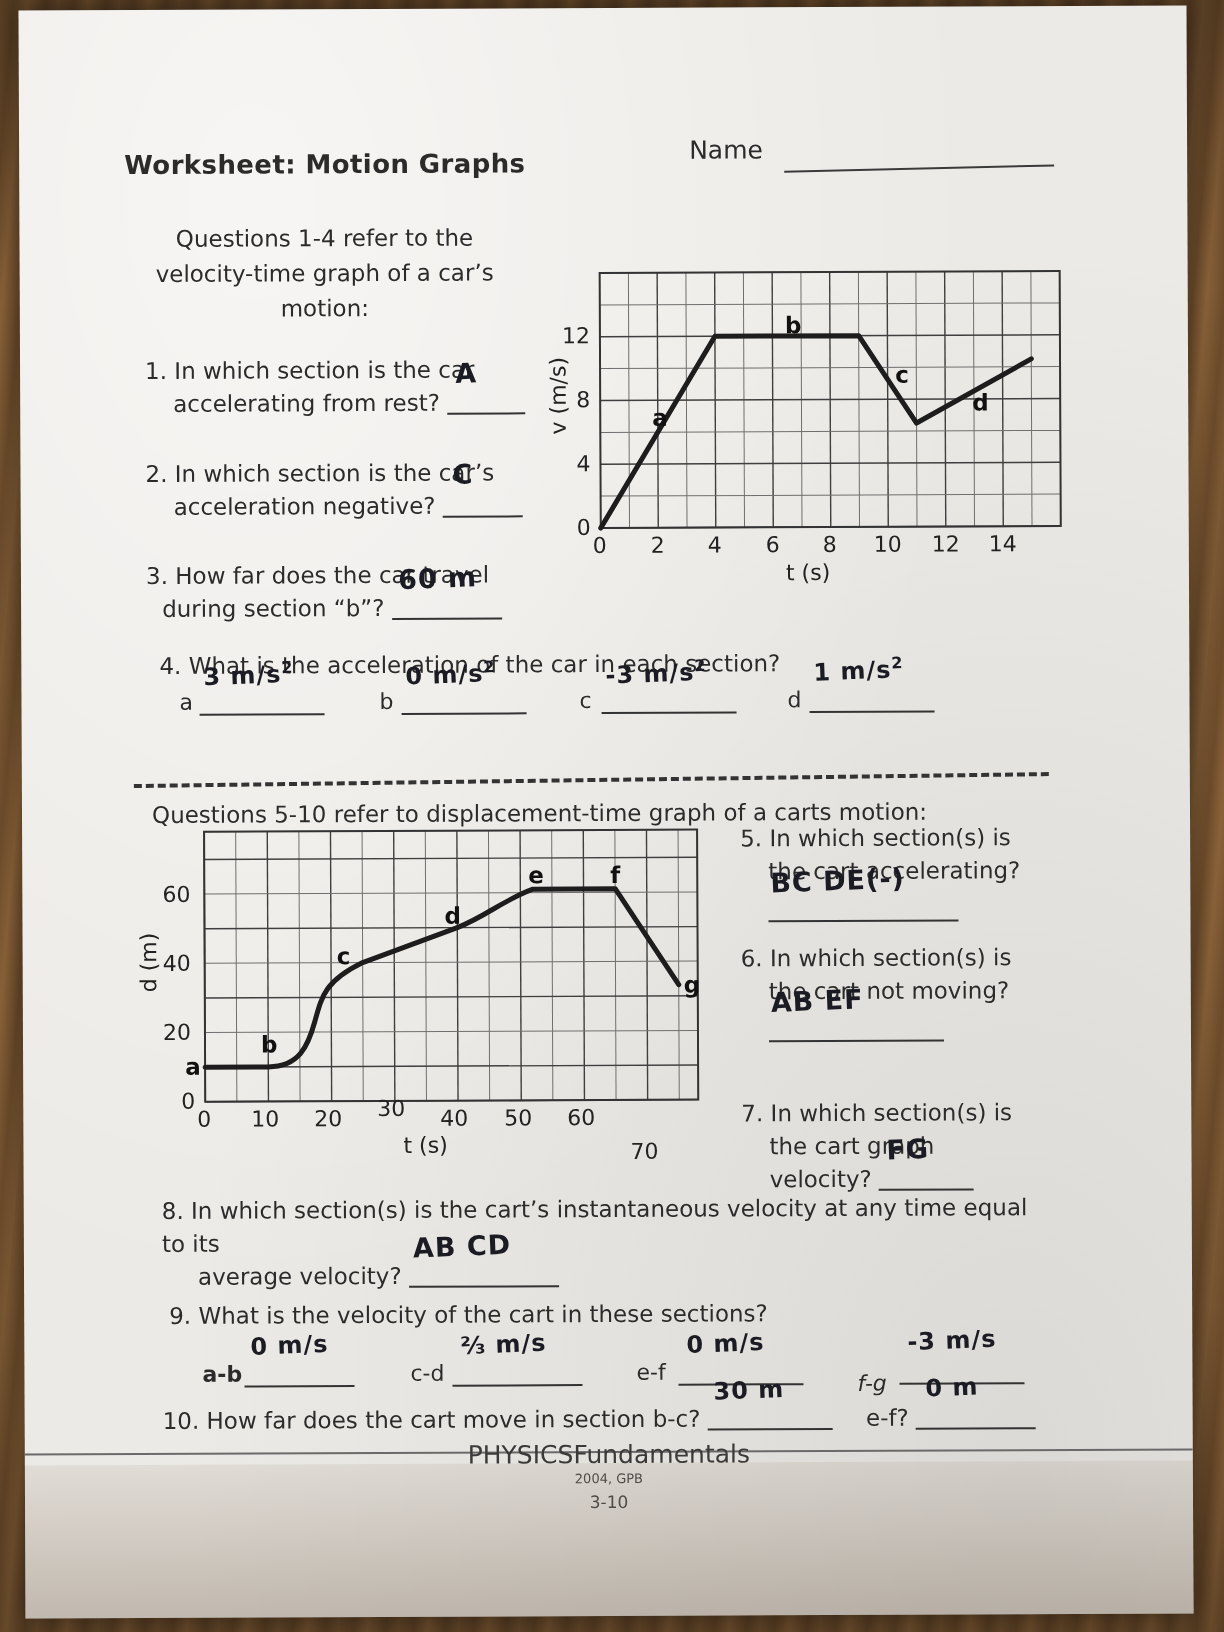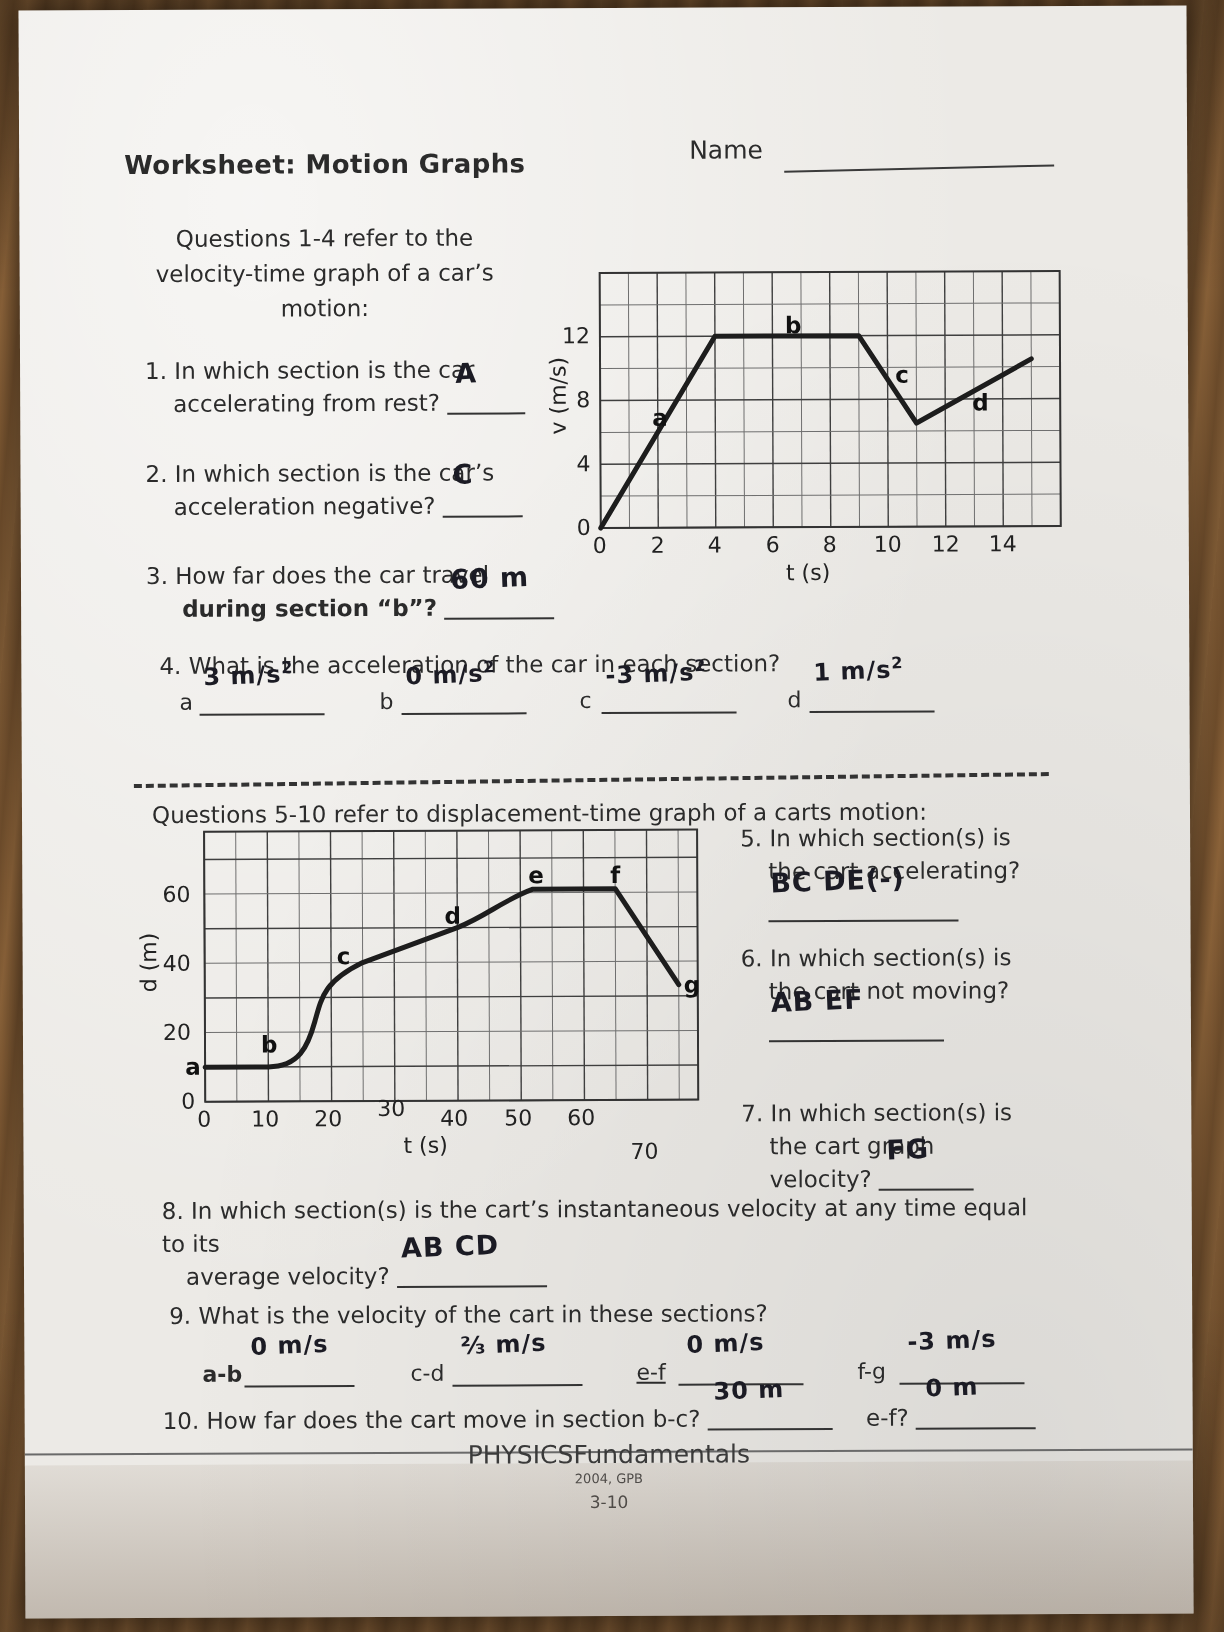--- a/index.html
+++ b/index.html
@@ -199,21 +199,21 @@
     <span>In which section is the car’s</span><br>
     <span style="margin-left:28px;">acceleration negative?</span>
     <span class="blank" style="min-width:80px;position:relative;">
       <span class="hw" style="position:absolute;left:10px;top:-32px;">C</span>
     </span>
   </div>
 
   <div class="q" style="left:125px;top:550px;width:420px;">
     <span class="qnum">3.</span>
     <span>How far does the car travel</span><br>
-    <span style="margin-left:36px;font-weight:bold;">during section “b”?</span>
+    <span style="margin-left:16px;">during section “b”?</span>
     <span class="blank" style="min-width:110px;position:relative;">
       <span class="hw" style="position:absolute;left:6px;top:-30px;white-space:nowrap;">60 m</span>
     </span>
   </div>
 
   <div class="q" style="left:138px;top:640px;width:830px;">
     <span class="qnum">4.</span>
     <span>What is the acceleration of the car in each section?</span>
   </div>
   <div style="position:absolute;left:158px;top:676px;width:840px;font-size:22px;color:#2b2b2b;">
@@ -345,47 +345,47 @@
     <span style="margin-left:28px;">the cart graph</span><br>
     <span style="margin-left:28px;">velocity?</span>
     <span class="blank" style="min-width:95px;position:relative;">
       <span class="hw" style="position:absolute;left:8px;top:-30px;">FG</span>
     </span>
   </div>
 
   <div class="q" style="left:138px;top:1185px;width:890px;">
     <span class="qnum">8.</span>
     <span>In which section(s) is the cart’s instantaneous velocity at any time equal to its</span><br>
-    <span style="margin-left:24px;">average velocity?</span>
+    <span style="margin-left:36px;">average velocity?</span>
     <span class="blank" style="min-width:150px;position:relative;">
       <span class="hw" style="position:absolute;left:4px;top:-30px;white-space:nowrap;">AB    CD</span>
     </span>
   </div>
 
   <div class="q" style="left:145px;top:1290px;width:800px;">
     <span class="qnum">9.</span>
     <span>What is the velocity of the cart in these sections?</span>
   </div>
   <div style="position:absolute;left:178px;top:1348px;width:860px;font-size:22px;color:#2b2b2b;">
     <span style="position:absolute;left:0;top:4px;font-weight:bold;">a-b</span>
     <span class="blank" style="position:absolute;left:42px;top:2px;min-width:110px;">
       <span class="hw sm" style="position:absolute;left:6px;top:-28px;white-space:nowrap;">0 m/s</span>
     </span>
 
     <span style="position:absolute;left:208px;top:4px;">c-d</span>
     <span class="blank" style="position:absolute;left:250px;top:2px;min-width:130px;">
       <span class="hw sm" style="position:absolute;left:8px;top:-28px;white-space:nowrap;">⅔ m/s</span>
     </span>
 
-    <span style="position:absolute;left:434px;top:4px;text-decoration:underline;">e-f</span>
+    <span style="position:absolute;left:434px;top:4px;">e-f</span>
     <span class="blank" style="position:absolute;left:476px;top:2px;min-width:125px;">
       <span class="hw sm" style="position:absolute;left:8px;top:-28px;white-space:nowrap;">0 m/s</span>
     </span>
 
-    <span style="position:absolute;left:655px;top:4px;">f-g</span>
+    <span style="position:absolute;left:655px;top:16px;font-style:italic;">f-g</span>
     <span class="blank" style="position:absolute;left:697px;top:2px;min-width:125px;">
       <span class="hw sm" style="position:absolute;left:8px;top:-30px;white-space:nowrap;">-3 m/s</span>
     </span>
   </div>
 
   <div class="q" style="left:138px;top:1395px;width:900px;white-space:nowrap;">
     <span class="qnum">10.</span>
     <span>How far does the cart move in section b-c?</span>
     <span class="blank" style="min-width:125px;position:relative;">
       <span class="hw sm" style="position:absolute;left:6px;top:-28px;white-space:nowrap;">30 m</span>

